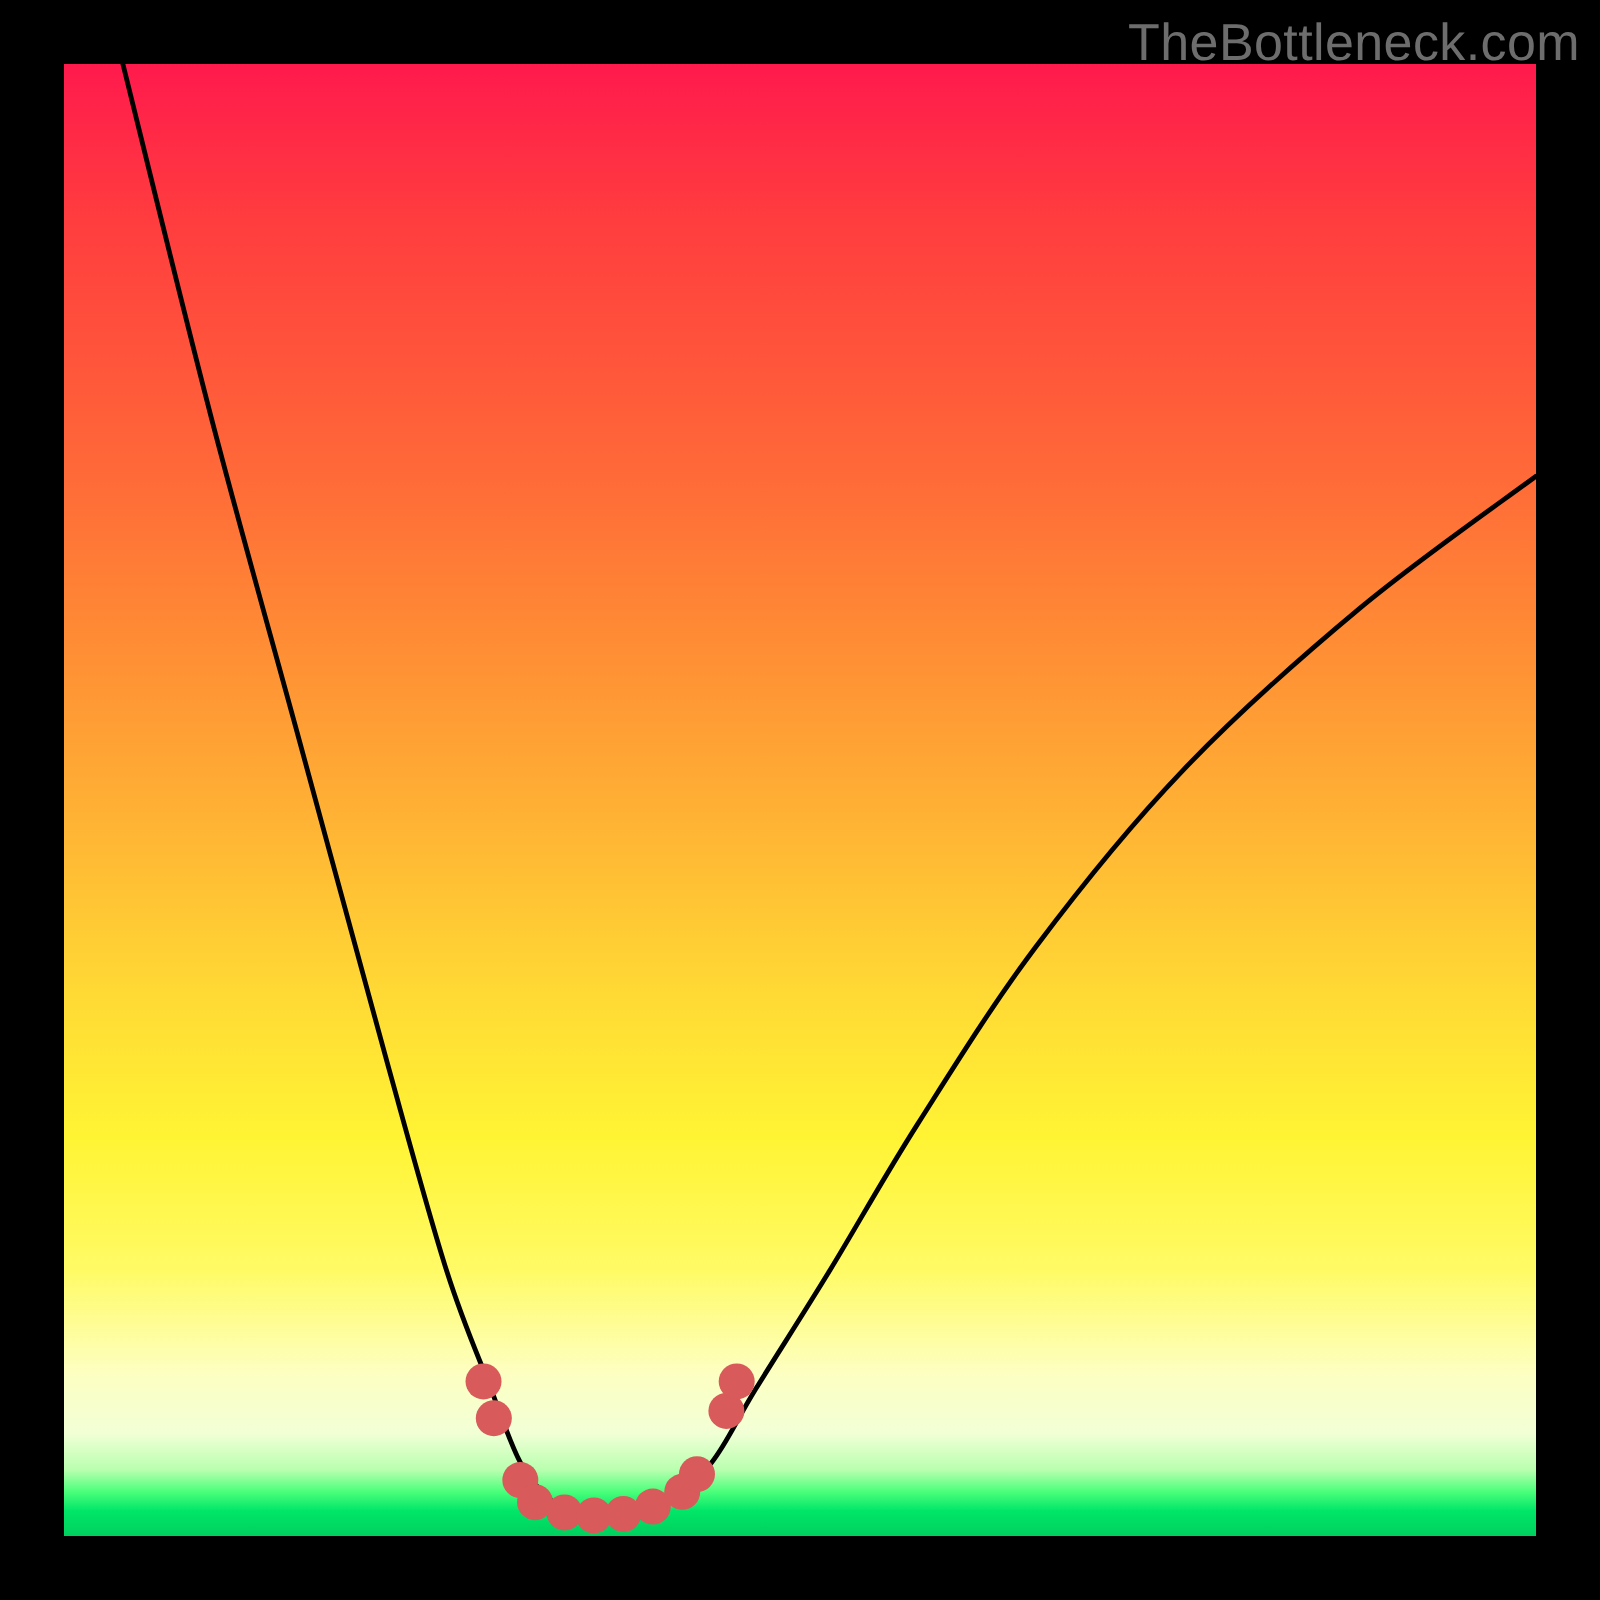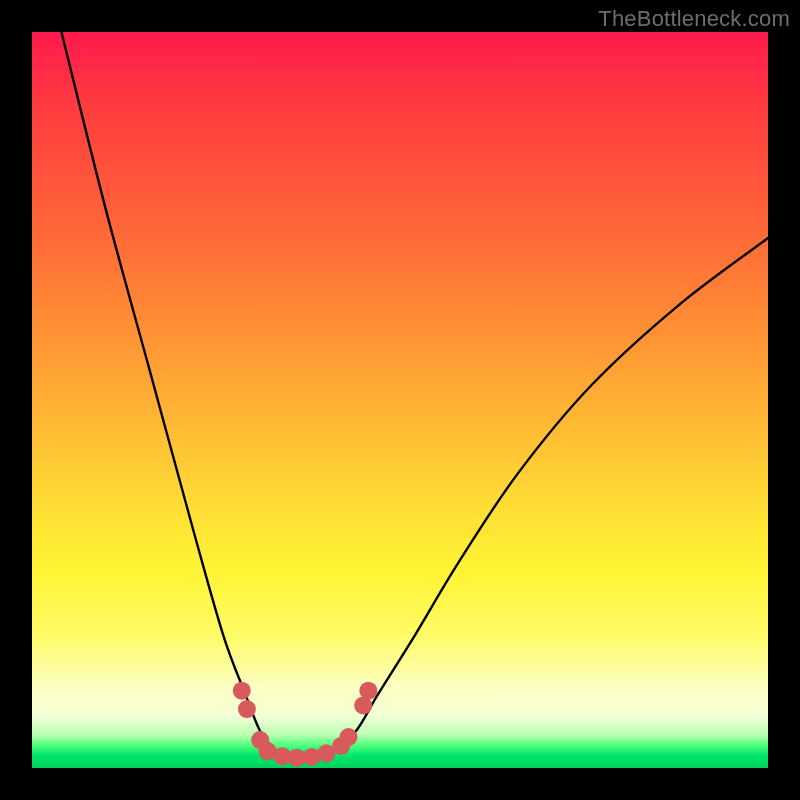--- a/index.html
+++ b/index.html
@@ -42,21 +42,21 @@
       #4aff7a 97%,
       #00e668 98.3%,
       #00d05e 100%
     );
   }
   .watermark {
     position: absolute;
     top: 6px;
     right: 10px;
     color: #6d6d6d;
-    font-size: 22px;
+    font-size: 26px;
     letter-spacing: 0.2px;
     font-weight: 400;
   }
   svg.curve {
     position: absolute;
     left: 0;
     top: 0;
     width: 736px;
     height: 736px;
   }

